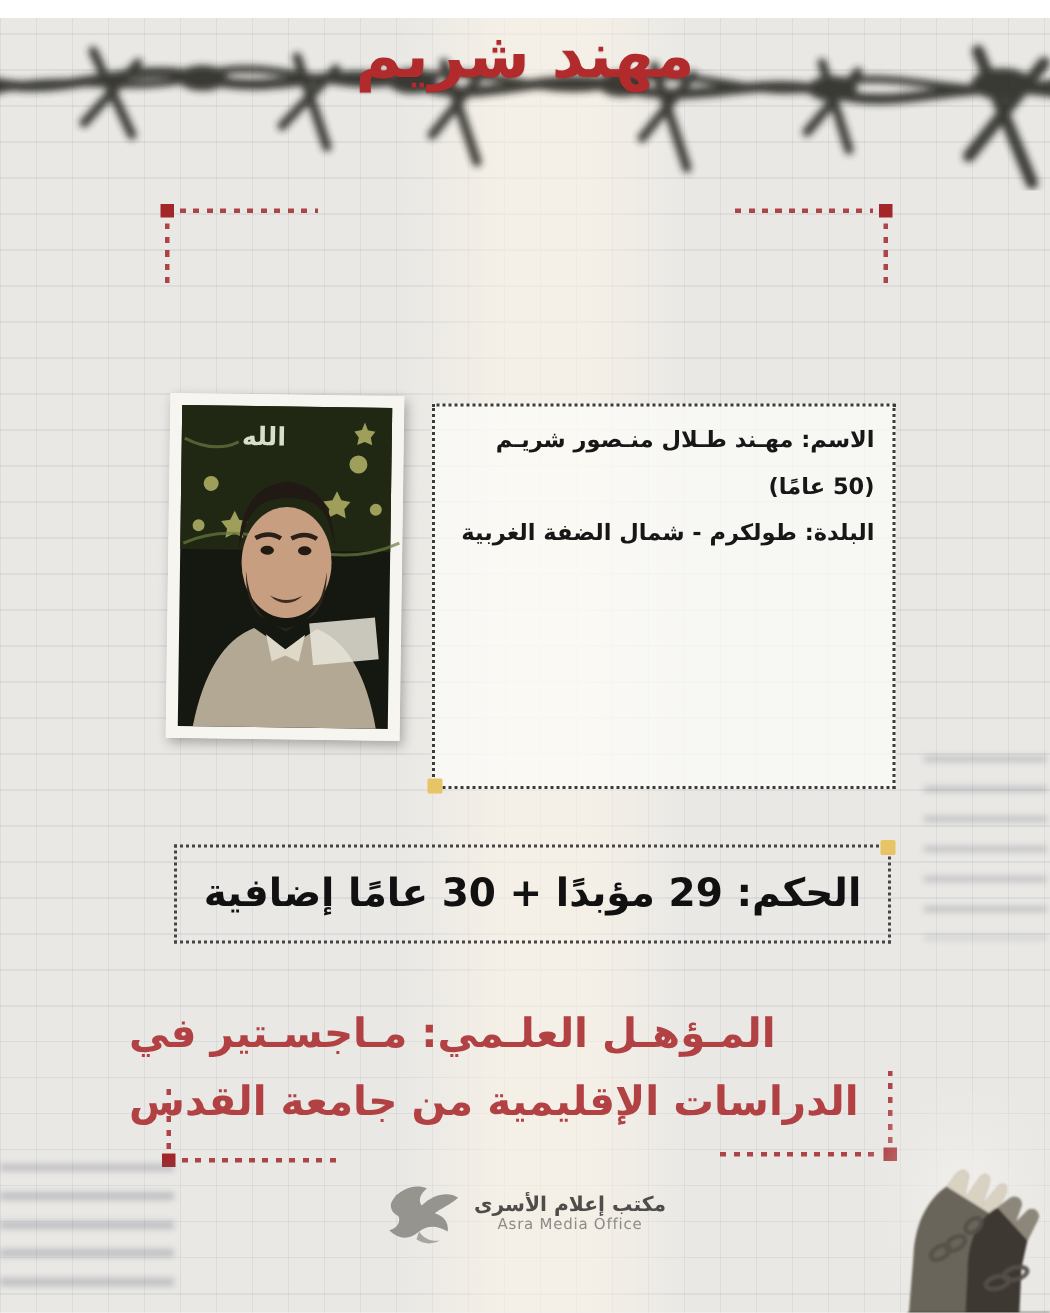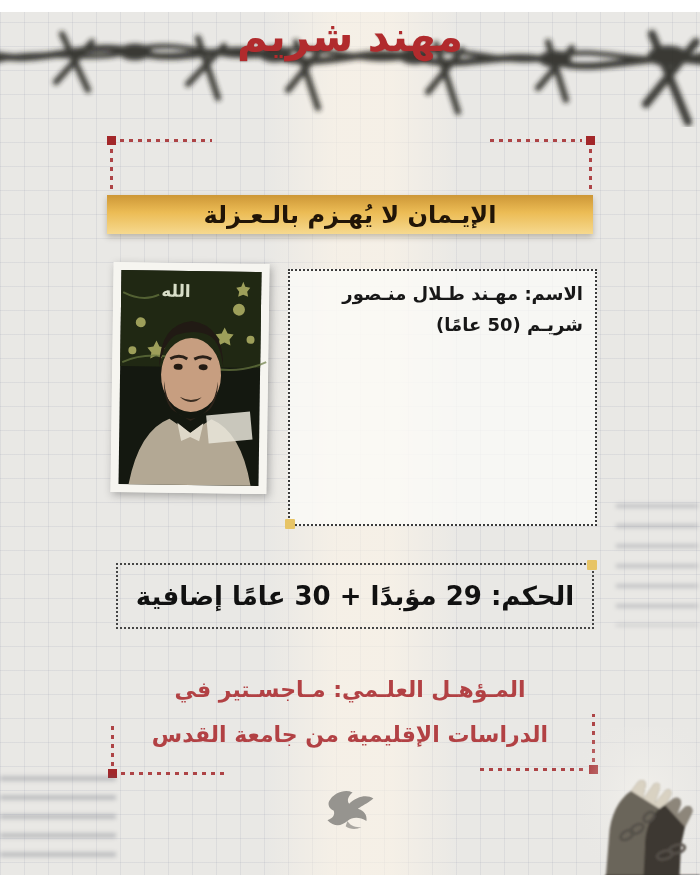--- a/index.html
+++ b/index.html
@@ -47,38 +47,38 @@
     background:#f6f5f1; }
   .photo svg { display:block; width:100%; height:100%; }
 
   
   .infobox {
     left:288px; top:257px; width:309px; height:257px;
     border:2px dotted #3b3b3b;
     background:rgba(252,252,250,.72);
     padding:7px 12px 6px 8px;
     direction:rtl; text-align:right;
-    font-size:18px; font-weight:bold; color:#171717; line-height:31px;
+    font-size:15px; font-weight:bold; color:#171717; line-height:31px;
   }
   .infobox .gold-dot, .sentence .gold-dot {
     position:absolute; width:10px; height:10px; background:#e7c465; border-radius:1px;
   }
 
   
   .sentence {
     left:116px; top:551px; width:478px; height:66px;
     border:2px dotted #454545;
     display:flex; align-items:center; justify-content:center;
     direction:rtl; font-size:26px; font-weight:bold; color:#111;
   }
 
   
   .qualification {
-    left:70px; top:655px; width:560px; text-align:center; direction:rtl;
-    font-size:22px; font-weight:bold; color:#b24144; line-height:45px;
+    left:86px; top:655px; width:560px; text-align:left; direction:rtl;
+    font-size:27px; font-weight:bold; color:#b24144; line-height:45px;
   }
 
   
   .org-logo { left:0; top:772px; width:700px; display:flex; justify-content:center; align-items:center; gap:8px; }
   .org-logo .bird { width:52px; height:48px; }
   .org-text { text-align:center; direction:rtl; }
   .org-ar { font-size:13.5px; font-weight:bold; color:#4e4d4b; }
   .org-en { font-size:10px; color:#8d8b88; letter-spacing:.5px; }
 
   
@@ -134,23 +134,20 @@
   <div class="abs dot-v" style="left:111px; top:712px; height:42px;"></div>
 
   <div class="abs corner-sq" style="left:589px; top:753px;"></div>
   <div class="abs dot-h" style="left:480px; top:756px; width:106px;"></div>
   <div class="abs dot-v" style="left:592px; top:702px; height:48px;"></div>
 
   <div class="abs faint-block faint-right"></div>
   <div class="abs faint-block faint-bl"></div>
 
   <div class="abs poster-title" dir="rtl">مهند شريم</div>
-  <div class="abs banner" dir="rtl">
-    <span>الإيـمان لا يُهـزم بالـعـزلة</span>
-  </div>
 
   <div class="abs photo">
     <svg viewBox="0 0 156 230">
       <rect width="156" height="230" fill="#f6f5f0"></rect>
       <rect x="8" y="8" width="140" height="214" fill="#141810"></rect>
       <rect x="8" y="8" width="140" height="96" fill="#202813"></rect>
       <g fill="#b4b468" opacity="0.85">
         <circle cx="28" cy="60" r="5"></circle>
           <circle cx="126" cy="46" r="6"></circle>
         <circle cx="138" cy="76" r="4"></circle>
@@ -172,20 +169,21 @@
       <path d="M52 118 Q56 152 79 156 Q102 152 106 118 Q106 140 96 148 L79 158 L62 148 Q52 140 52 118 Z" fill="#2c231a"></path>
       <path d="M68 134 q11 6 22 0 q-5 5 -11 5 q-6 0 -11 -5 Z" fill="#3a2d21"></path>
       <path d="M18 222 Q28 168 58 156 L79 170 L100 156 Q130 168 140 222 Z" fill="#b3a894"></path>
       <path d="M66 160 L79 170 L92 160 L88 178 L79 174 L70 178 Z" fill="#ded8c8"></path>
       <rect x="96" y="150" width="44" height="28" fill="#e9e6da" opacity="0.85" transform="rotate(-6 118 164)"></rect>
     </svg>
   </div>
 
   <div class="abs infobox">
     <div>الاسم: مهـند طـلال منـصور شريـم (50 عامًا)</div>
+    <div>البلدة: طولكرم - شمال الضفة الغربية</div>
     <span class="gold-dot" style="left:-5px; bottom:-5px;"></span>
   </div>
 
   <div class="abs sentence">
     <span>الحكم: 29 مؤبدًا + 30 عامًا إضافية</span>
     <span class="gold-dot" style="right:-5px; top:-5px;"></span>
   </div>
 
   <div class="abs qualification">
     <div>المـؤهـل العلـمي: مـاجسـتير في</div>
@@ -193,20 +191,24 @@
   </div>
 
   <div class="abs org-logo">
     <svg class="bird" viewBox="0 0 60 52">
       <g fill="#96948f">
         <path d="M6 18 C12 8 24 4 33 8 C28 12 26 17 29 21 C38 12 50 10 57 15 C50 21 44 23 39 27 C46 29 50 34 49 41 C41 36 33 36 27 41 C19 48 11 47 4 40 C11 38 13 33 11 29 C6 27 4 22 6 18 Z"></path>
         <circle cx="11" cy="15" r="2.4"></circle>
         <path d="M27 41 C30 46 36 49 43 48 C38 51 30 51 25 47 Z" opacity="0.8"></path>
       </g>
     </svg>
+    <div class="org-text">
+      <div class="org-ar">مكتب إعلام الأسرى</div>
+      <div class="org-en">Asra Media Office</div>
+    </div>
   </div>
 
   <svg class="abs hands" viewBox="0 0 135 200">
     <defs>
       <filter id="hb">
           <feGaussianBlur stdDeviation="0.8"></feGaussianBlur>
         </filter>
       <radialGradient id="hglow" cx="55%" cy="45%" r="60%">
         <stop offset="0%" stop-color="#f3f1ec" stop-opacity="0.9"></stop>
         <stop offset="100%" stop-color="#e9e8e5" stop-opacity="0"></stop>

